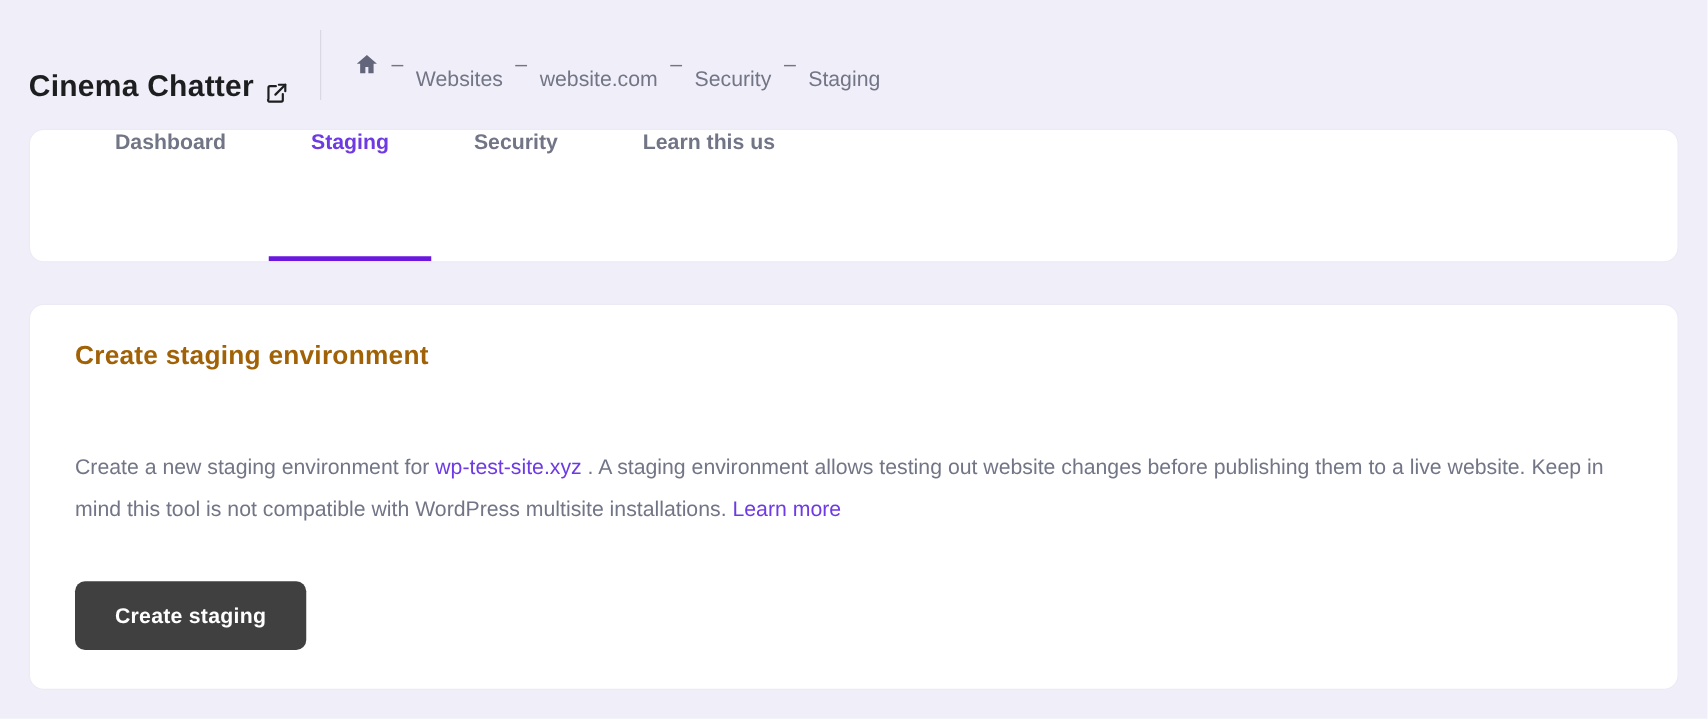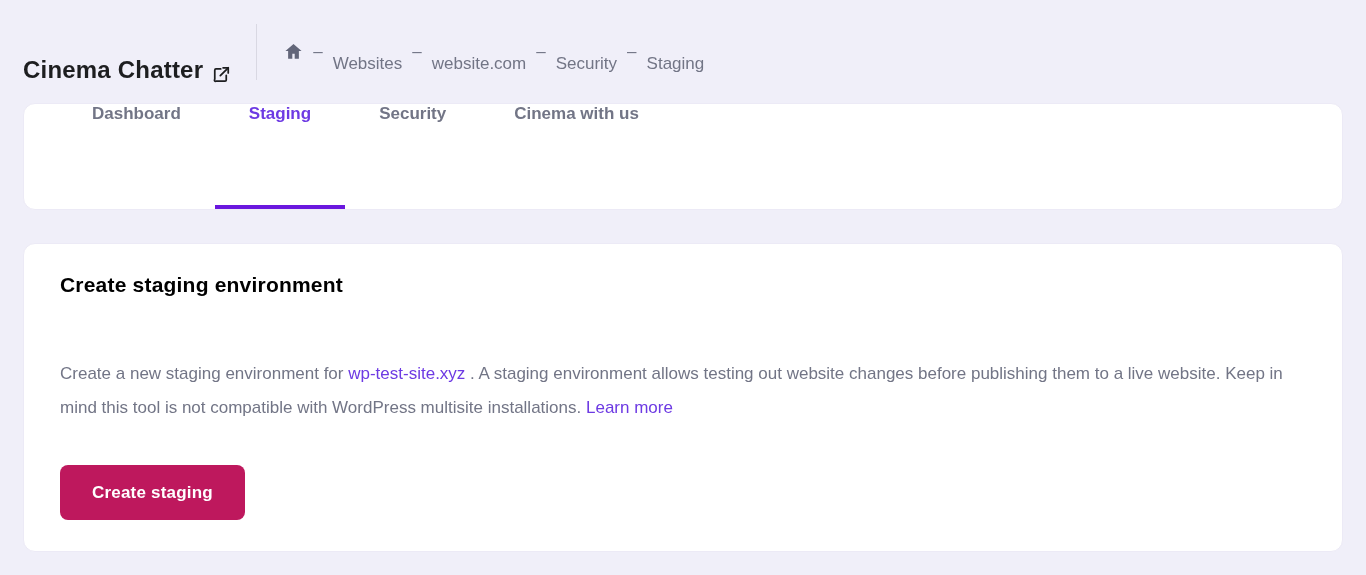--- a/index.html
+++ b/index.html
@@ -98,37 +98,37 @@
     height: 309px;
     background: #ffffff;
     border: 1px solid #eceaf6;
     border-radius: 12px;
     padding: 29px 36px 32px;
   }
   .card-title {
     margin: 0 0 60px;
     font-size: 21px;
     font-weight: 700;
-    color: #000000;
+    color: #a16207;
     letter-spacing: 0.2px;
   }
   .card-desc {
     margin: 17px 0 40px;
     font-size: 17px;
     line-height: 34px;
     color: #727586;
     max-width: 1240px;
   }
   .link {
     color: #6d3ae3;
     cursor: pointer;
   }
   .primary-button {
     display: inline-block;
-    background: #be185d;
+    background: #404040;
     color: #ffffff;
     border: none;
     border-radius: 8px;
     height: 55px;
     padding: 0 32px;
     font-family: "Liberation Sans", "DejaVu Sans", sans-serif;
     font-size: 17px;
     font-weight: 700;
     letter-spacing: 0.2px;
     cursor: pointer;
@@ -170,21 +170,21 @@
   <div class="tab">
     <span>Dashboard</span>
   </div>
   <div class="tab active">
     <span>Staging</span>
   </div>
   <div class="tab">
     <span>Security</span>
   </div>
   <div class="tab">
-    <span>Cinema with us</span>
+    <span>Learn this us</span>
   </div>
 </section>
 
 <section class="content-card">
   <h2 class="card-title">Create staging environment</h2>
   <p class="card-desc"><span>Create a new staging environment for </span><span class="link">wp-test-site.xyz</span><span> . A staging environment allows testing out website changes before publishing them to a live website. Keep in mind this tool is not compatible with WordPress multisite installations. </span><span class="link">Learn more</span></p>
   <button class="primary-button">Create staging</button>
 </section>
 
 </body></html>

